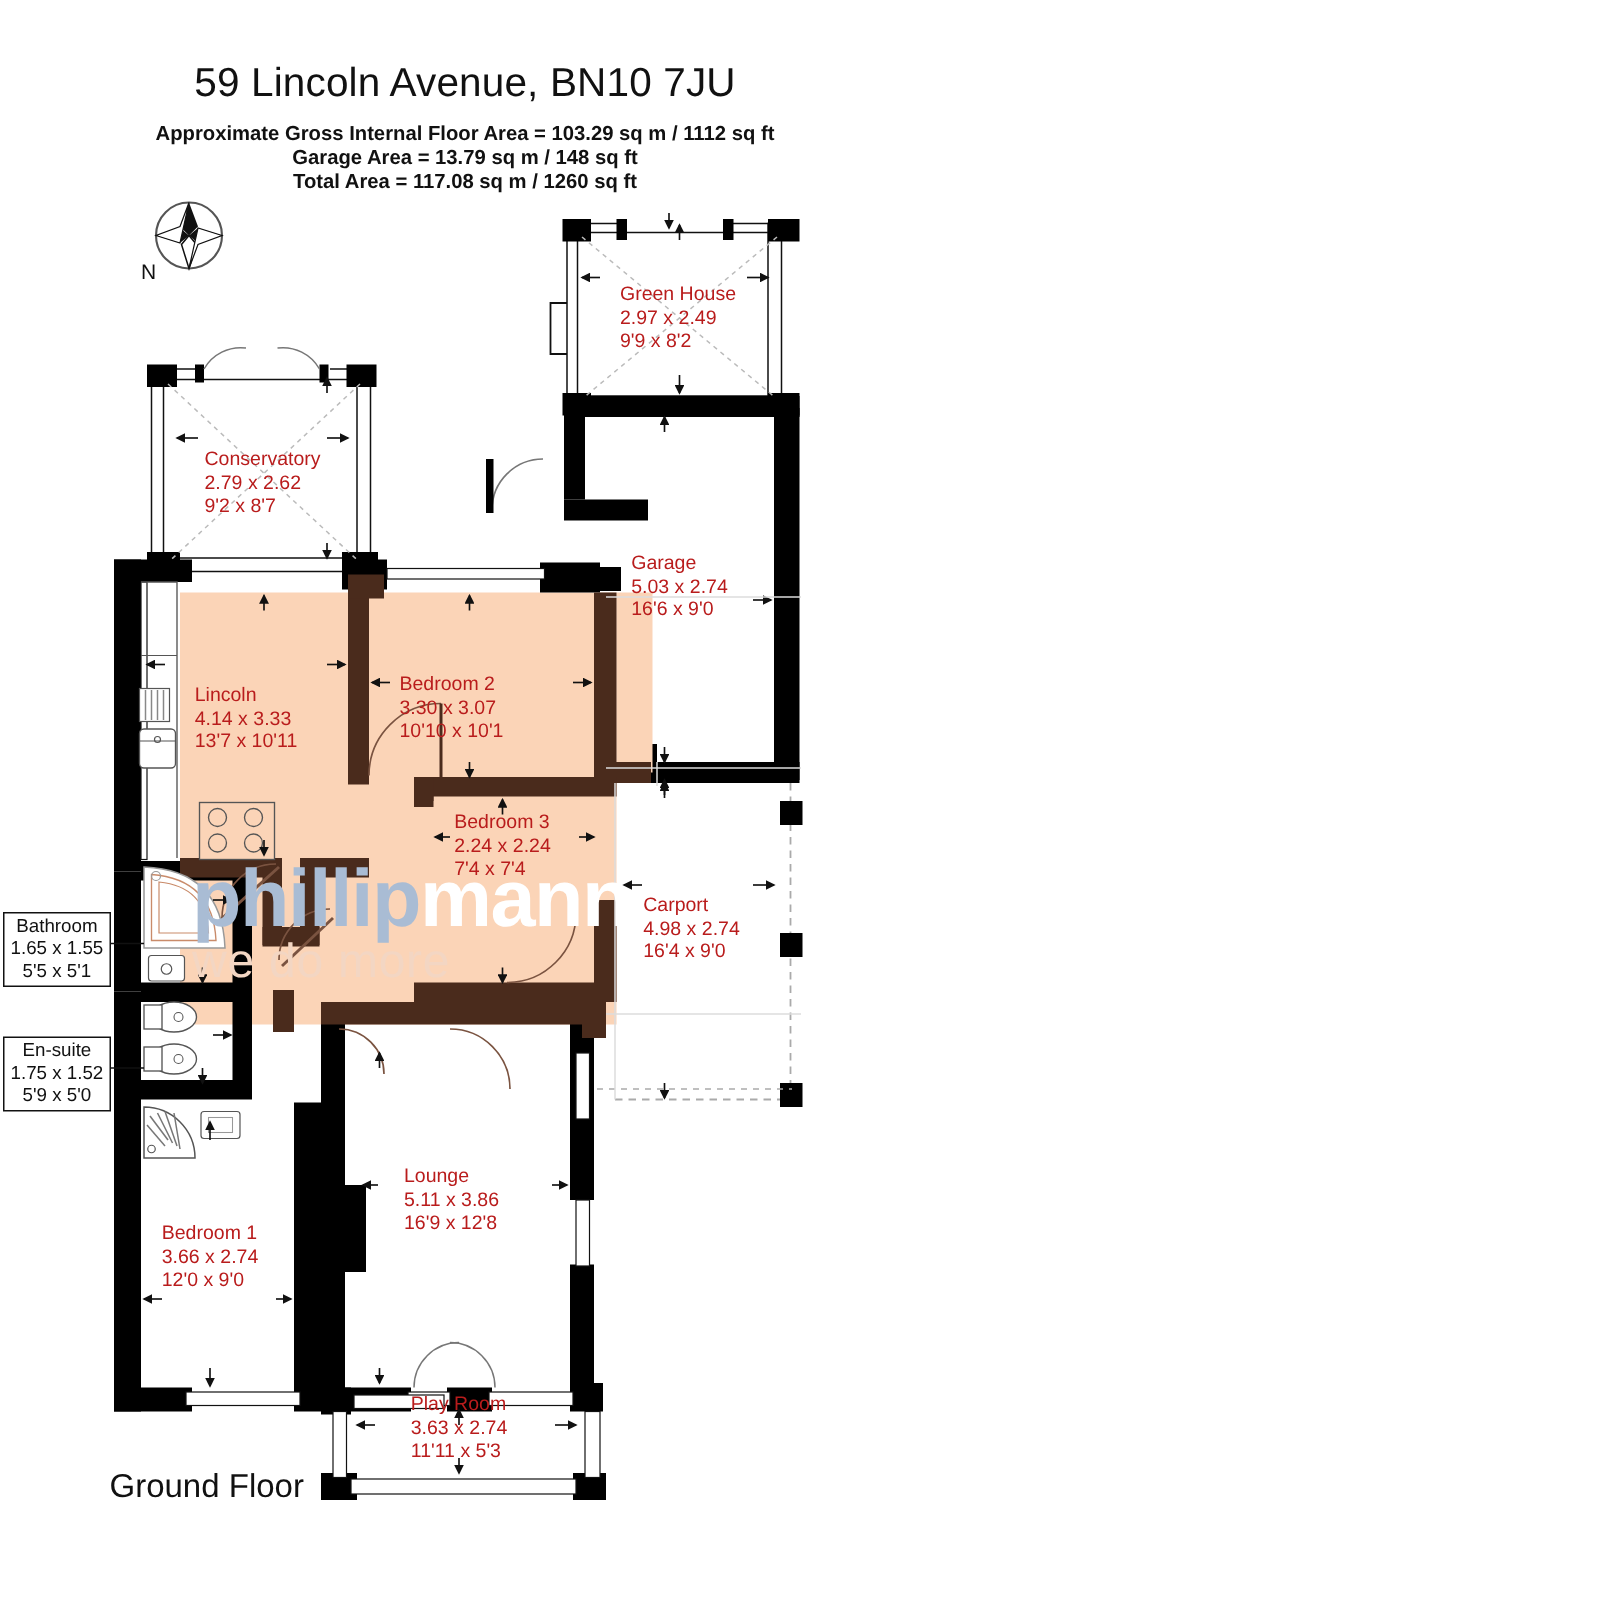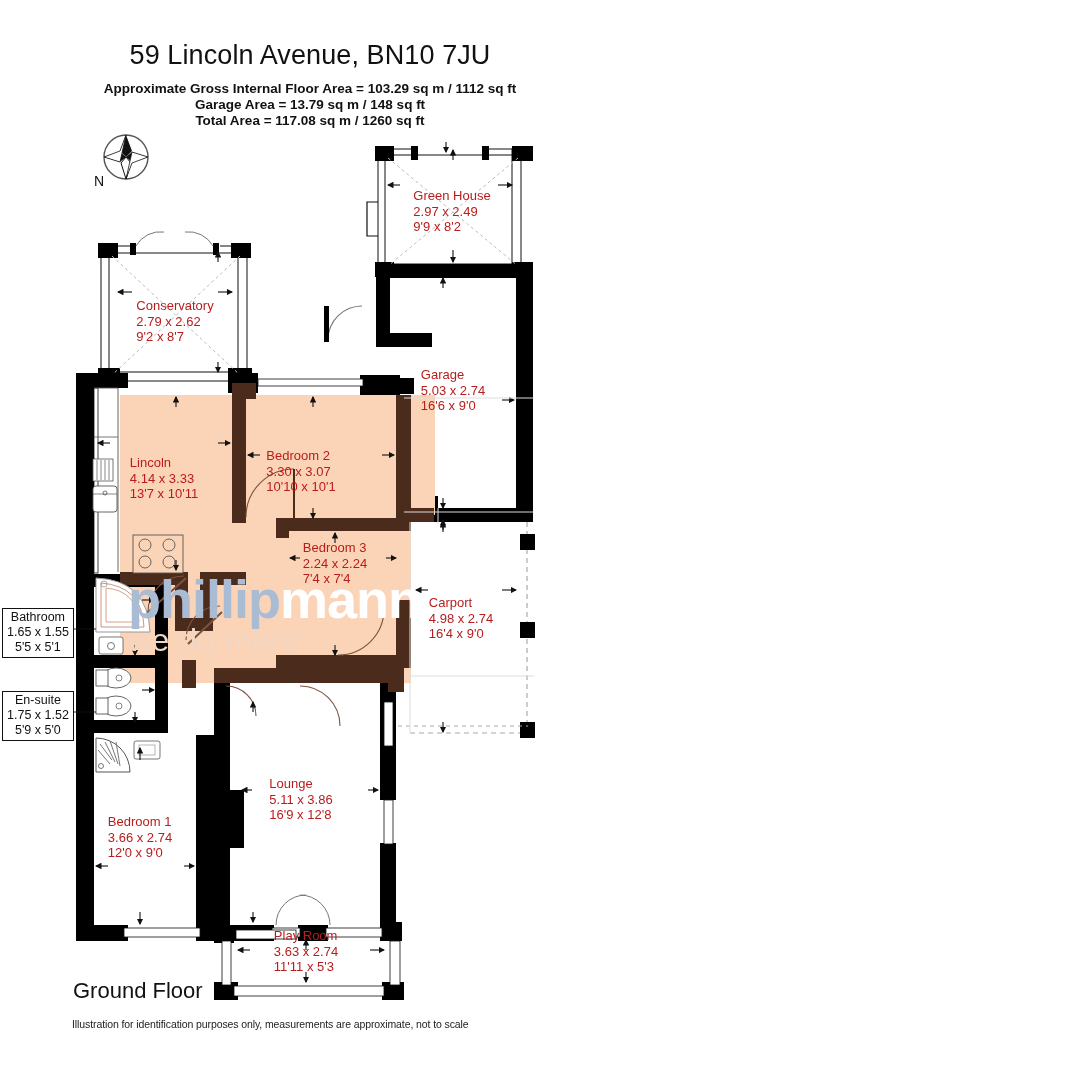--- a/index.html
+++ b/index.html
@@ -530,15 +530,14 @@
   <div class="compass-n">N</div>
 
   <div class="wm">
     <div class="w1">
       <span class="wa">phillip</span><span class="wb">mann</span>
     </div>
     <div class="w2">we do more</div>
   </div>
 
   <div class="floor-label">Ground Floor</div>
-  <div class="footer-note">Illustration for identification purposes only, measurements are approximate, not to scale</div>
 
 </div>
 
 </body></html>

